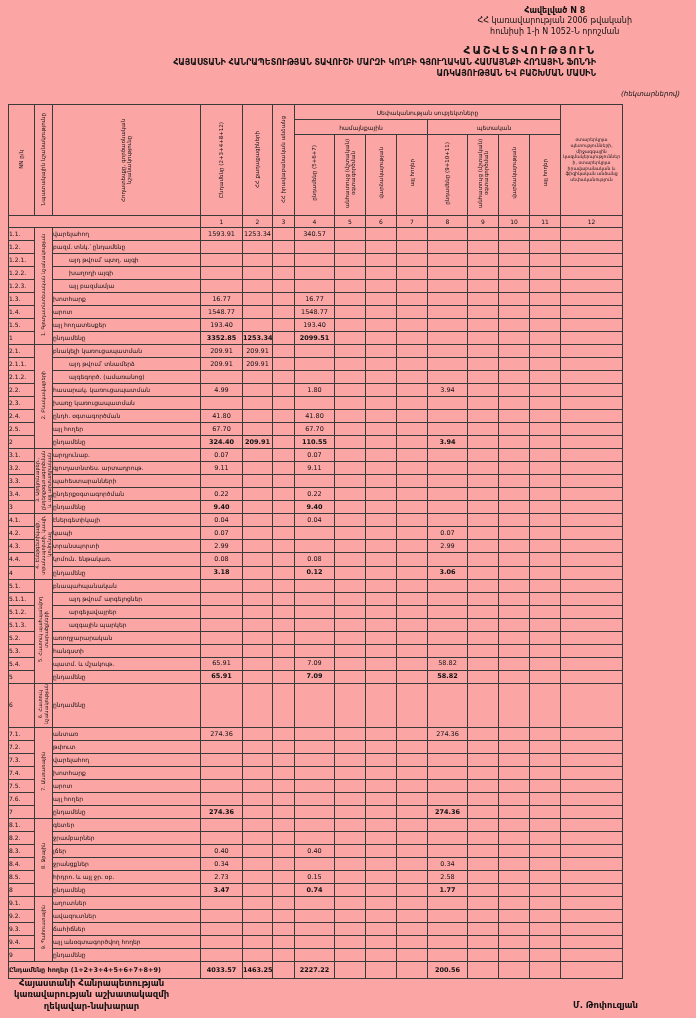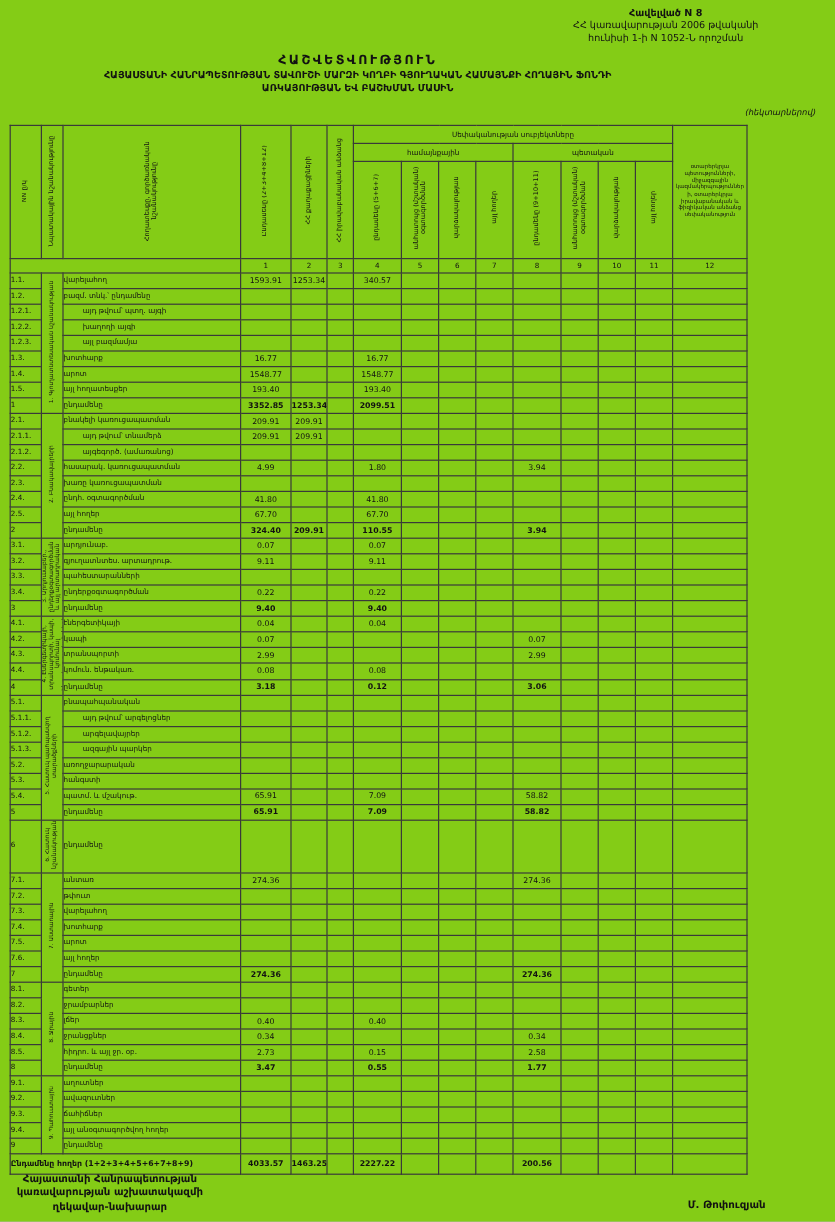--- a/index.html
+++ b/index.html
@@ -4,28 +4,28 @@
 <style>
   html,body { margin:0; padding:0; }
   body {
     width:696px; height:1018px;
     background:#b9b9b9;
     font-family:"DejaVu Sans", sans-serif;
     color:#121212;
   }
   .page {
     position:relative; width:696px; height:1018px;
-    background:#84cc16;
+    background:#fca5a5;
     overflow:hidden;
   }
   
   .appendix { position:absolute; top:6px; right:64px; text-align:center; font-size:8px; line-height:1.3; }
   .appendix .l1 { font-weight:bold; }
   
-  .titleblock { position:absolute; top:44px; left:0; width:596px; text-align:center; }
+  .titleblock { position:absolute; top:44px; left:0; width:596px; text-align:right; }
   .titleblock .t1 { font-size:10.5px; font-weight:bold; letter-spacing:2px; }
   .titleblock .t2, .titleblock .t3 { font-size:8px; font-weight:bold; margin-top:2px; }
   .titleblock .t4 { font-size:8px; margin-top:2px; }
   .units { position:absolute; top:90px; right:16px; font-size:7px; font-style:italic; }
 
   
   table.land { position:absolute; top:104px; left:8px; width:592px;
     border-collapse:collapse; table-layout:fixed; }
   table.land th, table.land td { border:1px solid #3a3a3a; padding:0; vertical-align:middle; background:transparent; }
   thead th { font-weight:normal; text-align:center; overflow:hidden; }
@@ -917,21 +917,21 @@
           <td class="num"></td>
           <td class="num"></td>
           <td class="num"></td>
         </tr>
         <tr class="subtotal">
           <td class="code">8</td>
           <td class="name">ընդամենը</td>
           <td class="num">3.47</td>
           <td class="num"></td>
           <td class="num"></td>
-          <td class="num">0.55</td>
+          <td class="num">0.74</td>
           <td class="num"></td>
           <td class="num"></td>
           <td class="num"></td>
           <td class="num">1.77</td>
           <td class="num"></td>
           <td class="num"></td>
           <td class="num"></td>
           <td class="num"></td>
         </tr>
         <tr>

